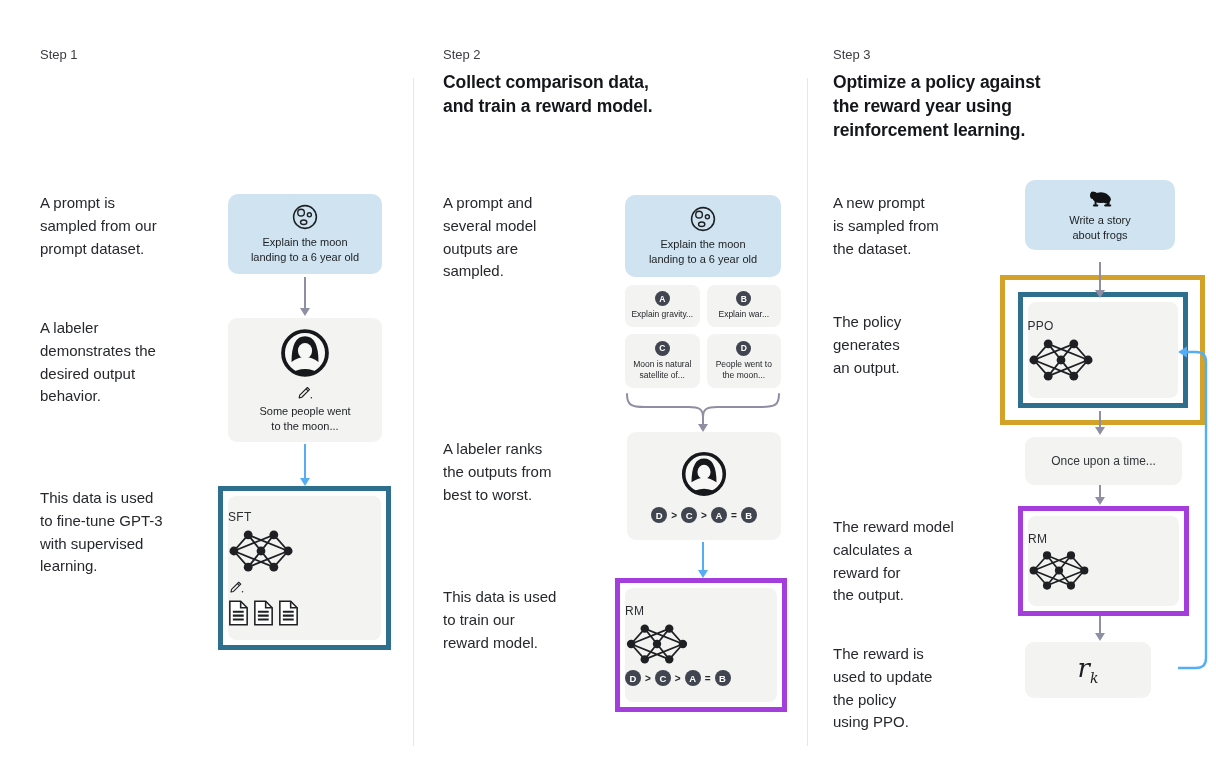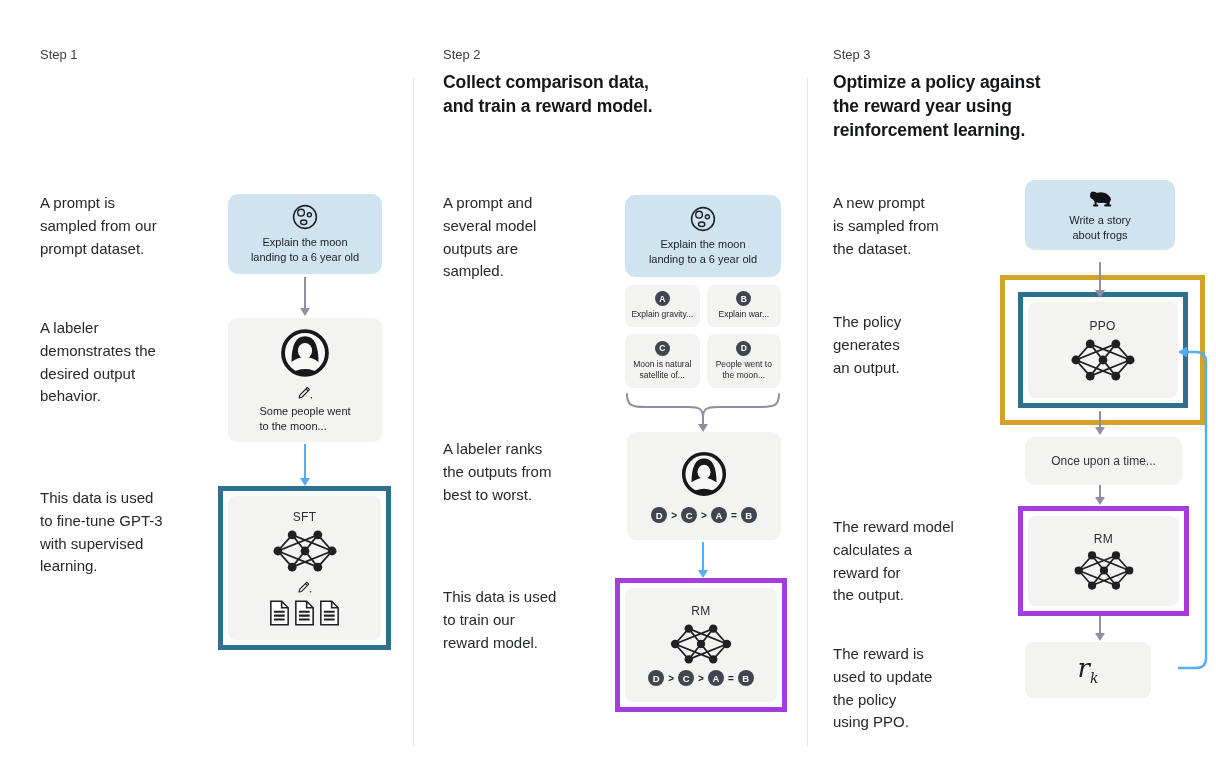--- a/index.html
+++ b/index.html
@@ -14,24 +14,24 @@
   .abs{position:absolute;}
   .prewrap{white-space:pre-line;}
   .step-label{font-size:13px;color:#3a3c42;}
   .heading{font-size:17.5px;font-weight:700;line-height:1.38;letter-spacing:-0.1px;color:#151619;}
   .caption{font-size:15px;line-height:1.52;color:#26282c;}
   .divider{position:absolute;top:78px;height:668px;width:1px;background:#e7e7e6;}
   .promptbox{background:var(--prompt-box-bg);border-radius:10px;display:flex;flex-direction:column;
     align-items:center;justify-content:center;gap:4px;text-align:center;}
   .boxtext{font-size:11px;line-height:1.35;color:#1d1f22;}
   .graybox{background:var(--panel-bg);border-radius:9px;display:flex;flex-direction:column;
-    align-items:center;justify-content:center;text-align:left;}
+    align-items:center;justify-content:center;text-align:center;}
   .modelbox{background:#fff;padding:5px;display:flex;}
   .modelbox .inner{flex:1;background:var(--panel-bg);border-radius:8px;display:flex;flex-direction:column;
-    align-items:center;justify-content:center;}
+    justify-content:center;}
   .model-label{font-size:12px;color:#2b2d31;letter-spacing:0.3px;}
   .varrow{position:absolute;width:12px;display:flex;flex-direction:column;align-items:center;}
   .varrow .shaft{flex:1;width:2px;background:currentColor;}
   .varrow .head{width:0;height:0;border-left:5.5px solid transparent;border-right:5.5px solid transparent;
     border-top:8px solid currentColor;}
   .varrow.gray{color:var(--gray-arrow);} .varrow.blue{color:var(--blue-arrow);}
   .badge{border-radius:50%;background:var(--badge-bg);color:#fff;font-weight:700;
     display:inline-flex;align-items:center;justify-content:center;flex:none;}
   .badge.card{width:15px;height:15px;font-size:8.5px;}
   .badge.rank{width:16px;height:16px;font-size:9.5px;}

